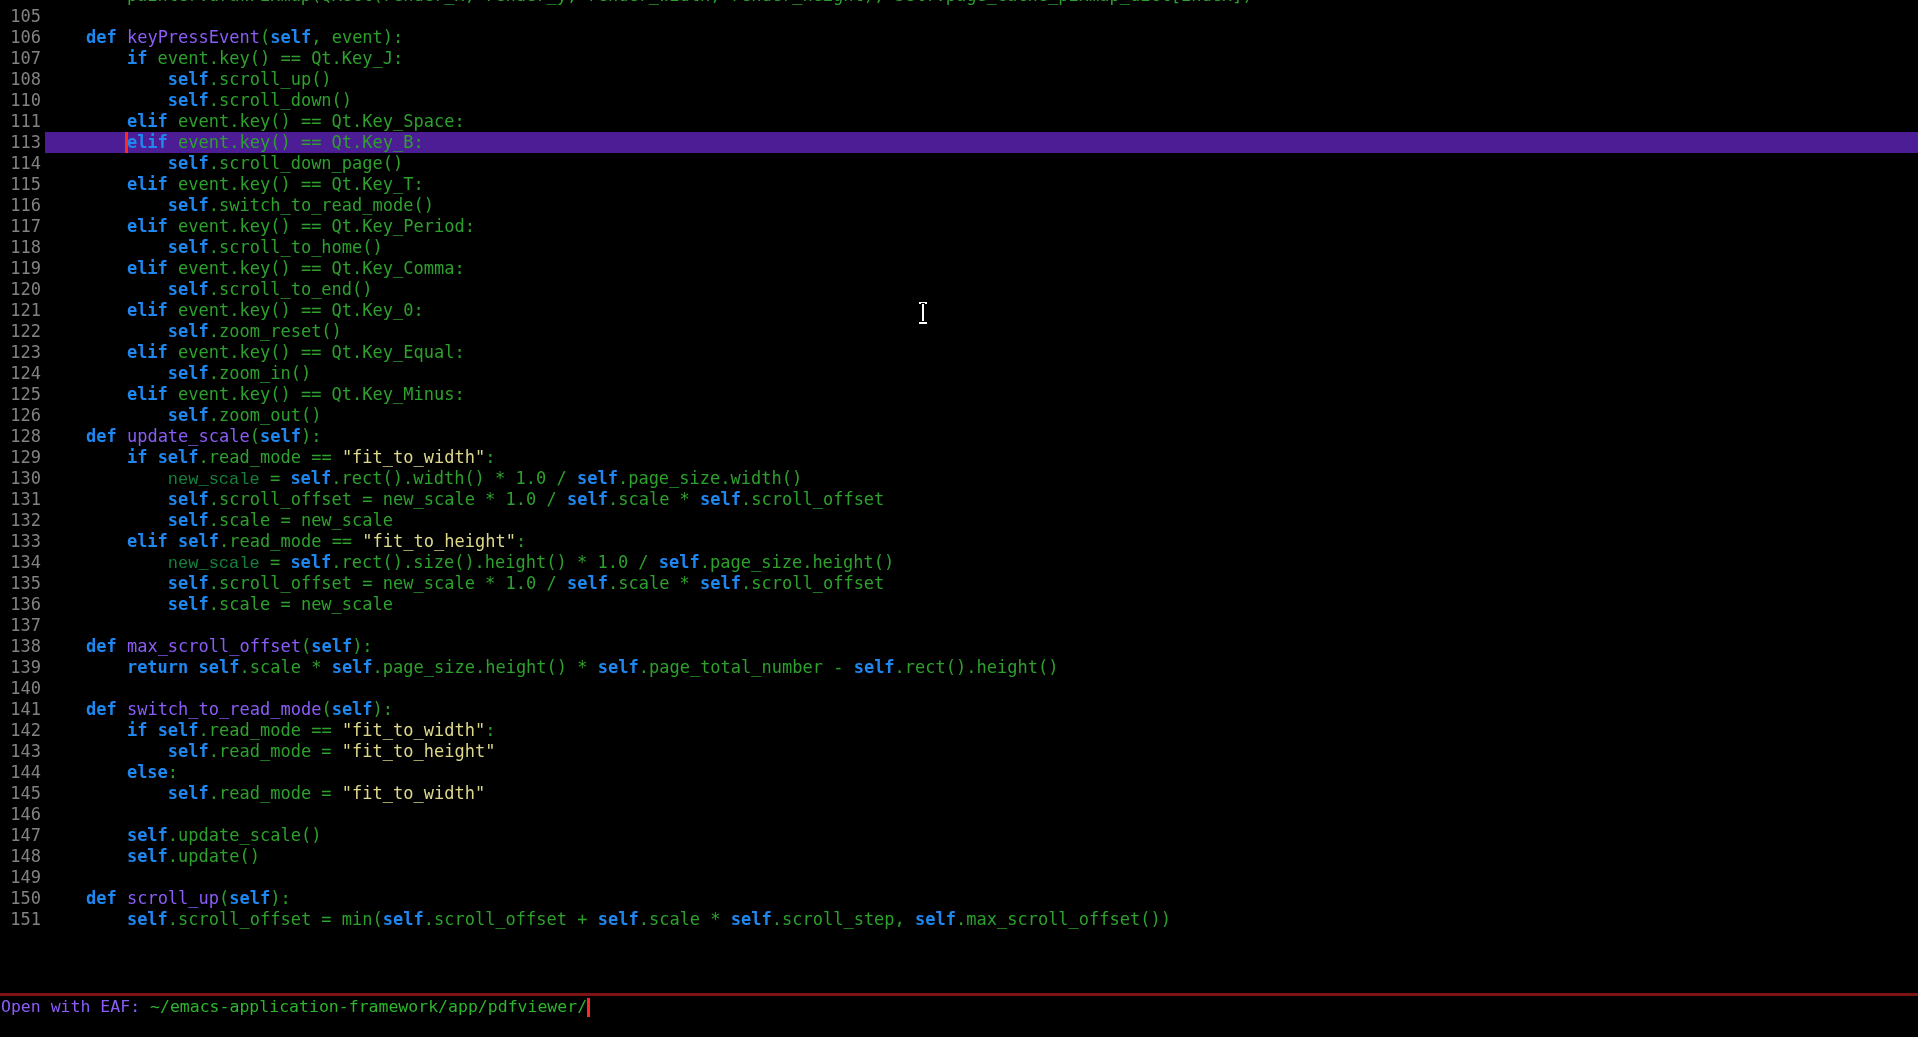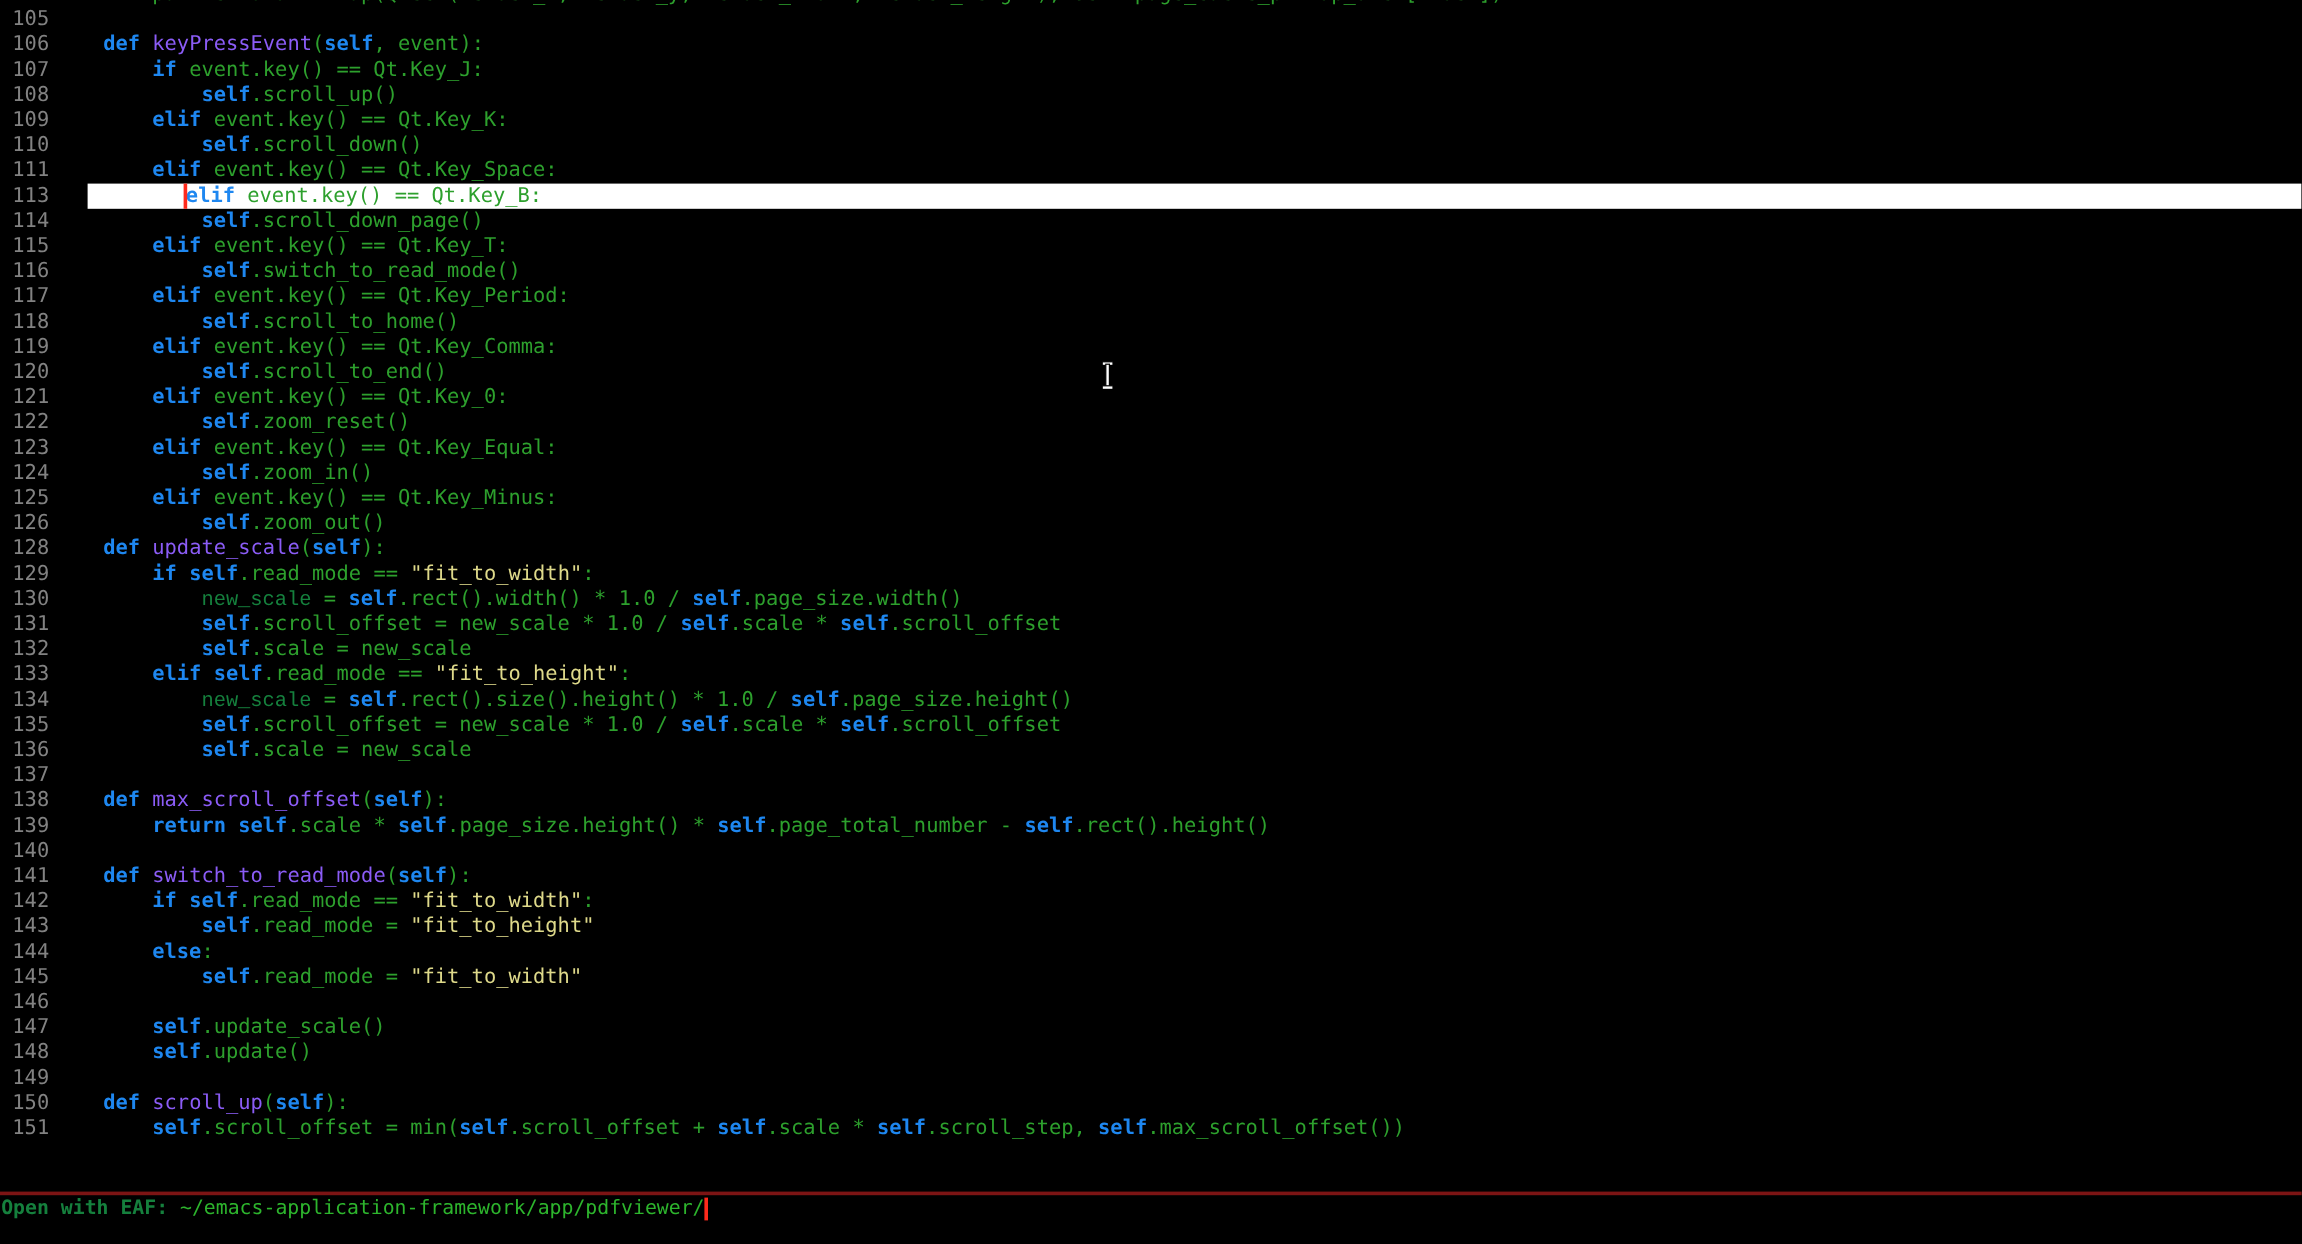--- a/index.html
+++ b/index.html
@@ -18,62 +18,61 @@
   .row{
     display:flex;height:21px;line-height:21px;font-size:17px;white-space:pre;
   }
   .row.first{margin-top:-15px;}
   .gutter{
     flex:none;width:45px;box-sizing:border-box;
     padding-right:4px;text-align:right;
     color:#828282;
   }
   .code{flex:1;position:relative;color:#2da02d;}
-  .row.current .code{background:#ffffff;margin-left:28px;}
+  .row.current .code{background:#4c1d95;}
   .k{color:#1e87f0;font-weight:bold;}
   .f{color:#8b5cf6;}
   .s{color:#ded98a;}
   .v{color:#15803d;font-family:Liberation Mono, monospace;}
   .t{color:#2da02d;}
   .cursor-bar{
     position:absolute;top:0;width:3px;height:21px;background:#ff2a1c;z-index:3;
   }
   
   .modeline{
     position:absolute;left:0;top:993px;width:1918px;height:3px;background:#7c1414;
   }
   
   .minibuffer{
     position:absolute;left:0;top:996px;width:1918px;height:41px;overflow:hidden;
   }
   .mb-row1{
     position:absolute;left:1px;top:0;height:21px;line-height:21px;
     font-size:16.5px;white-space:pre;display:flex;align-items:center;
   }
-  .mb-prompt{color:#15803d;font-weight:bold;}
+  .mb-prompt{color:#8b5cf6;font-weight:normal;}
   .mb-input{color:#2db52d;}
   .mb-cursor{flex:none;width:3px;height:19px;background:#ff2a1c;margin-top:1px;}
   .tray{
     position:absolute;right:-4px;top:19px;height:22px;line-height:22px;
     font-family:"DejaVu Sans",sans-serif;font-size:15.5px;
     color:#168316;white-space:pre;
   }
   
   .ibeam{position:absolute;left:916px;top:300px;z-index:9;}
 </style>
 </head>
 <body>
 
 <div class="editor">
     <div class="row first"><span class="gutter"></span><span class="code"><span class="t">        painter.drawPixmap(QRect(render_x, render_y, render_width, render_height), self.page_cache_pixmap_dict[index])</span></span></div>
     <div class="row"><span class="gutter">105</span><span class="code"></span></div>
     <div class="row"><span class="gutter">106</span><span class="code"><span class="t">    </span><span class="k">def</span><span class="t"> </span><span class="f">keyPressEvent</span><span class="t">(</span><span class="k">self</span><span class="t">, event):</span></span></div>
     <div class="row"><span class="gutter">107</span><span class="code"><span class="t">        </span><span class="k">if</span><span class="t"> event.key() == Qt.Key_J:</span></span></div>
     <div class="row"><span class="gutter">108</span><span class="code"><span class="t">            </span><span class="k">self</span><span class="t">.scroll_up()</span></span></div>
-    <div class="row"><span class="gutter">109</span><span class="code"><span class="t">        </span><span class="k">elif</span><span class="t"> event.key() == Qt.Key_K:</span></span></div>
     <div class="row"><span class="gutter">110</span><span class="code"><span class="t">            </span><span class="k">self</span><span class="t">.scroll_down()</span></span></div>
     <div class="row"><span class="gutter">111</span><span class="code"><span class="t">        </span><span class="k">elif</span><span class="t"> event.key() == Qt.Key_Space:</span></span></div>
     <div class="row current"><span class="gutter">113</span><span class="code"><span class="t">        </span><span class="k">elif</span><span class="t"> event.key() == Qt.Key_B:</span><span class="cursor-bar" style="left: 79.92px;"></span></span></div>
     <div class="row"><span class="gutter">114</span><span class="code"><span class="t">            </span><span class="k">self</span><span class="t">.scroll_down_page()</span></span></div>
     <div class="row"><span class="gutter">115</span><span class="code"><span class="t">        </span><span class="k">elif</span><span class="t"> event.key() == Qt.Key_T:</span></span></div>
     <div class="row"><span class="gutter">116</span><span class="code"><span class="t">            </span><span class="k">self</span><span class="t">.switch_to_read_mode()</span></span></div>
     <div class="row"><span class="gutter">117</span><span class="code"><span class="t">        </span><span class="k">elif</span><span class="t"> event.key() == Qt.Key_Period:</span></span></div>
     <div class="row"><span class="gutter">118</span><span class="code"><span class="t">            </span><span class="k">self</span><span class="t">.scroll_to_home()</span></span></div>
     <div class="row"><span class="gutter">119</span><span class="code"><span class="t">        </span><span class="k">elif</span><span class="t"> event.key() == Qt.Key_Comma:</span></span></div>
     <div class="row"><span class="gutter">120</span><span class="code"><span class="t">            </span><span class="k">self</span><span class="t">.scroll_to_end()</span></span></div>

